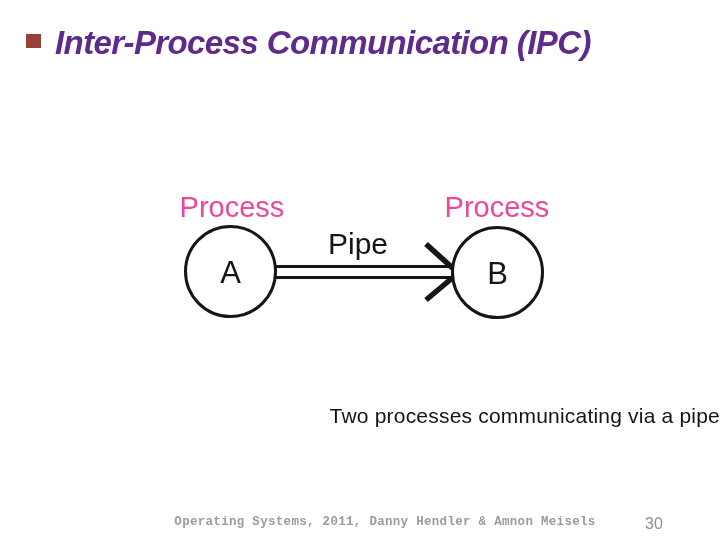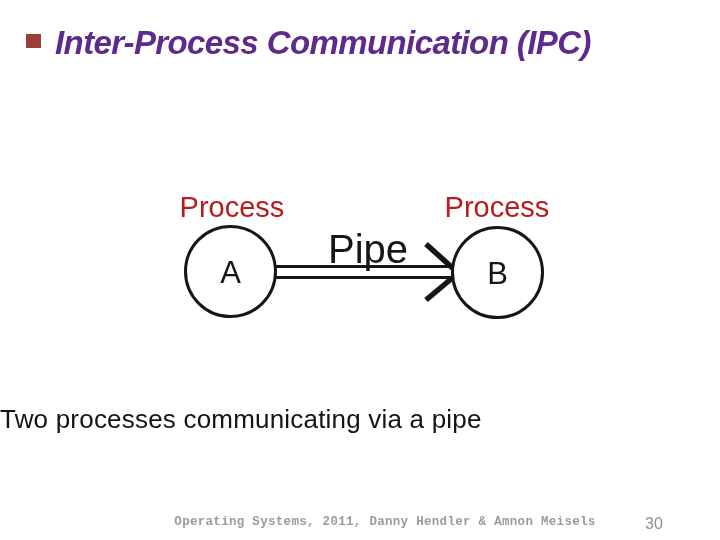--- a/index.html
+++ b/index.html
@@ -21,54 +21,54 @@
     font-style:italic;font-weight:bold;
     font-size:33px;line-height:1.15;
     letter-spacing:-0.6px;
     color:#5e2b8c;
     white-space:nowrap;
   }
   
   .diagram{position:absolute;left:0;top:0;width:720px;height:540px;}
   .proc-label{
     position:absolute;top:191px;width:110px;
-    font-size:29px;color:#b91c1c;text-align:center;
+    font-size:29px;color:#ec4899;text-align:center;
     letter-spacing:0;white-space:nowrap;
   }
   .proc-label.left{left:177px;}
   .proc-label.right{left:442px;}
   .pipe-line{
     position:absolute;left:276px;top:265px;width:178px;height:8px;
     border-top:3px solid #161616;border-bottom:3px solid #161616;
     background:#ffffff;
   }
   .pipe-label{
     position:absolute;left:328px;top:227px;
-    font-size:40px;color:#161616;white-space:nowrap;
+    font-size:30px;color:#161616;white-space:nowrap;
   }
   .proc-circle{
     position:absolute;top:225px;width:87px;height:87px;
     border:3.5px solid #161616;border-radius:50%;
     background:#ffffff;
     display:flex;align-items:center;justify-content:center;
   }
   .proc-circle.a{left:184px;}
   .proc-circle.b{left:451px;top:226px;}
   .node-letter{
     font-size:31px;color:#161616;line-height:1;
     transform:translateY(1px);
   }
   .arrowhead{
     position:absolute;left:420px;top:235px;width:45px;height:72px;
   }
   
   .caption{
     position:absolute;left:0;top:404px;width:720px;
-    text-align:left;
-    font-size:26px;color:#141414;
+    text-align:right;
+    font-size:21px;color:#141414;
     letter-spacing:0.2px;
     white-space:nowrap;
   }
   
   .footer-credit{
     position:absolute;left:65px;top:515px;width:640px;
     text-align:center;
     font-size:12.5px;font-weight:bold;
     letter-spacing:0.3px;
     color:#9b9b9b;

